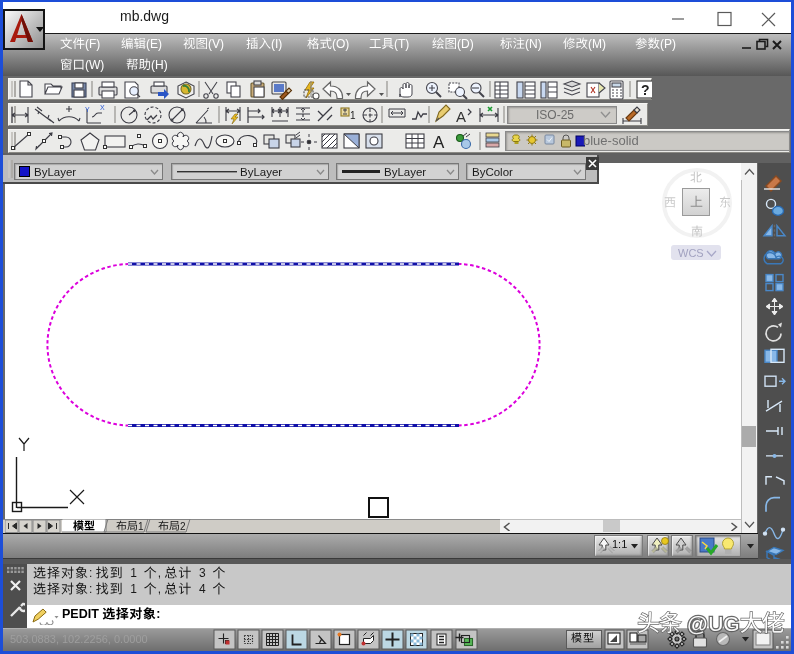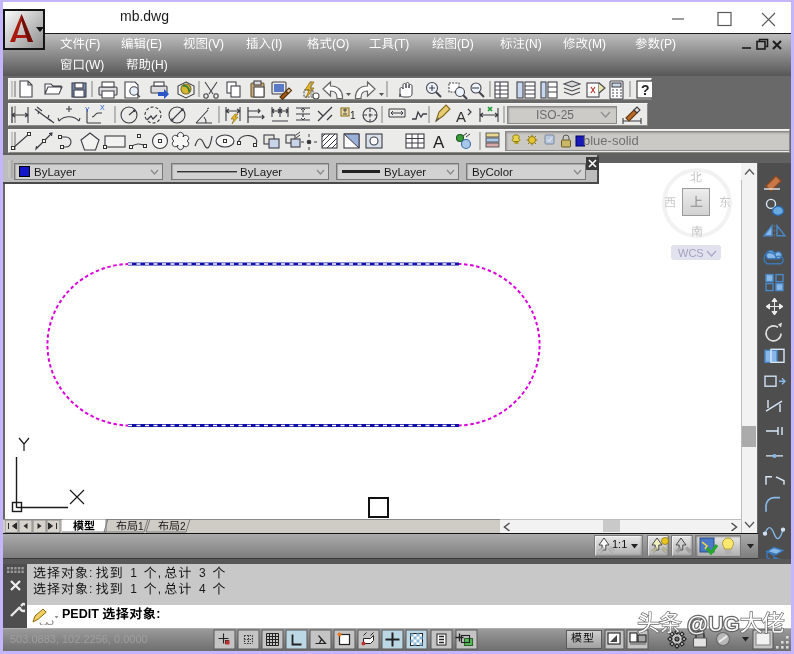--- a/index.html
+++ b/index.html
@@ -48,21 +48,21 @@
       <path id="g43" d="M479 386C524 317 568 226 582 167L686 219C670 280 622 367 575 432ZM64 442C122 391 184 331 241 270C187 157 117 67 32 10C60 -12 98 -57 116 -88C202 -22 273 63 328 169C367 121 399 75 420 35L513 126C484 176 438 235 384 294C428 413 457 552 473 712L394 735L374 730H65V616H342C330 536 312 461 289 391C241 437 192 481 146 519ZM741 850V627H487V512H741V60C741 43 734 38 717 38C700 38 646 37 590 40C606 4 624 -54 627 -89C711 -89 771 -84 809 -63C847 -43 860 -8 860 60V512H967V627H860V850Z"></path>
       <path id="g44" d="M316 854C264 773 170 680 40 612C66 595 103 554 121 527L155 549V396H254C191 367 120 345 46 328C64 308 93 265 104 243C194 269 280 303 358 348C374 338 389 328 402 317C320 263 188 215 74 191C95 171 124 134 138 110C248 140 374 196 464 261C475 249 485 237 493 225C394 149 217 80 65 47C87 25 118 -15 133 -40C266 -3 419 64 531 143C542 93 529 53 500 35C482 21 459 19 433 19C406 19 370 20 333 24C353 -7 364 -52 366 -84C397 -86 427 -87 453 -87C504 -86 535 -79 575 -53C644 -11 671 85 633 188L668 203C711 107 784 2 888 -53C905 -21 942 27 968 51C872 90 803 171 762 249C807 272 852 297 893 322L796 394C744 354 664 306 591 269C560 314 515 357 456 396H859V644H619C645 676 669 710 687 739L606 792L588 787H410L440 829ZM334 698H521C509 680 495 661 481 644H278C298 662 316 680 334 698ZM267 557H474C452 530 427 505 399 483H267ZM589 557H741V483H531C553 506 572 531 589 557Z"></path>
       <path id="g45" d="M472 417H820V345H472ZM472 542H820V472H472ZM732 840V757H578V840H507V757H360V693H507V618H578V693H732V618H805V693H945V757H805V840ZM402 599V289H606C602 259 598 232 591 206H340V142H569C531 65 459 12 312 -20C326 -35 345 -63 352 -80C526 -38 607 34 647 140C697 30 790 -45 920 -80C930 -61 950 -33 966 -18C853 6 767 61 719 142H943V206H666C671 232 676 260 679 289H893V599ZM175 840V647H50V577H175V576C148 440 90 281 32 197C45 179 63 146 72 124C110 183 146 274 175 372V-79H247V436C274 383 305 319 318 286L366 340C349 371 273 496 247 535V577H350V647H247V840Z"></path>
       <path id="g46" d="M635 783V448H704V783ZM822 834V387C822 374 818 370 802 369C787 368 737 368 680 370C691 350 701 321 705 301C776 301 825 302 855 314C885 325 893 344 893 386V834ZM388 733V595H264V601V733ZM67 595V528H189C178 461 145 393 59 340C73 330 98 302 108 288C210 351 248 441 259 528H388V313H459V528H573V595H459V733H552V799H100V733H195V602V595ZM467 332V221H151V152H467V25H47V-45H952V25H544V152H848V221H544V332Z"></path>
       <path id="g47" d="M537 165C673 99 812 10 893 -66L943 -8C860 65 716 154 577 219ZM192 741C273 711 372 659 420 618L464 679C414 719 313 767 233 795ZM102 559C183 527 281 472 329 431L377 490C327 531 227 582 147 612ZM57 382V311H483C429 158 313 49 56 -13C72 -30 92 -58 100 -76C384 -4 508 128 563 311H946V382H580C605 511 605 661 606 830H529C528 656 530 507 502 382Z"></path>
       <path id="g48" d="M300 182C252 121 162 48 96 10C112 -2 134 -27 146 -43C214 1 307 84 360 155ZM629 145C699 88 780 6 818 -47L875 -4C836 50 752 129 683 184ZM667 683C624 631 568 586 502 548C439 585 385 628 344 679L348 683ZM378 842C326 751 223 647 74 575C91 564 115 538 128 520C191 554 246 592 294 633C333 587 379 546 431 511C311 454 171 418 35 399C49 382 64 351 70 332C219 356 372 399 502 468C621 404 764 361 919 339C929 359 948 390 964 406C820 424 686 458 574 510C661 566 734 636 782 721L732 752L718 748H405C426 774 444 800 460 826ZM461 393V287H147V220H461V3C461 -8 457 -11 446 -11C435 -12 395 -12 357 -10C367 -29 377 -57 380 -76C438 -76 477 -76 503 -65C530 -54 537 -35 537 3V220H852V287H537V393Z"></path>
       <path id="g49" d="M461 839C460 760 461 659 446 553H62V476H433C393 286 293 92 43 -16C64 -32 88 -59 100 -78C344 34 452 226 501 419C579 191 708 14 902 -78C915 -56 939 -25 958 -8C764 73 633 255 563 476H942V553H526C540 658 541 758 542 839Z"></path>
       <path id="g50" d="M820 332C755 289 644 242 538 205V298C593 341 646 388 695 438H960V506H758C826 586 887 673 939 768L868 794C813 689 743 592 661 506H586V642H766V710H586V840H512V710H332V642H512V506H282V438H592C489 344 371 265 242 206C259 192 287 163 298 147C355 176 411 209 464 245V46C464 -40 493 -63 601 -63C624 -63 787 -63 810 -63C904 -63 928 -28 938 108C917 112 886 124 869 137C864 25 856 8 806 8C770 8 633 8 607 8C548 8 538 14 538 46V141C657 178 787 226 877 277ZM257 836C206 685 122 535 31 437C45 420 67 381 74 363C104 396 132 434 160 476V-78H232V597C269 667 302 741 328 815Z"></path>
     </defs>
   </svg>
-<div style="position:relative;width:794px;height:654px;background:#c4b5fd;font-family:'Liberation Sans',sans-serif;overflow:hidden">
+<div style="position:relative;width:794px;height:654px;background:#1d4ed8;font-family:'Liberation Sans',sans-serif;overflow:hidden">
     <div style="position:absolute;left:3px;top:2px;width:788px;height:649px;background:#696969"></div>
     <div style="position:absolute;left:3px;top:2px;width:788px;height:31px;background:#ffffff"></div>
     <svg style="position:absolute;left:120px;top:9px;overflow:visible" width="51" height="18" fill="#1a1a1a">
       <text x="0.0" y="12.3" font-family="Liberation Sans" font-size="14" fill="#1a1a1a">mb.dwg</text>
     </svg>
     <svg style="position:absolute;left:660px;top:8px" width="125" height="22" stroke="#5a5a5a" stroke-width="1.2" fill="none">
       <path d="M12 11h12"></path>
       <rect x="58" y="4.5" width="13" height="13"></rect>
       <path d="M102 5l13 13M115 5l-13 13"></path>
     </svg>

